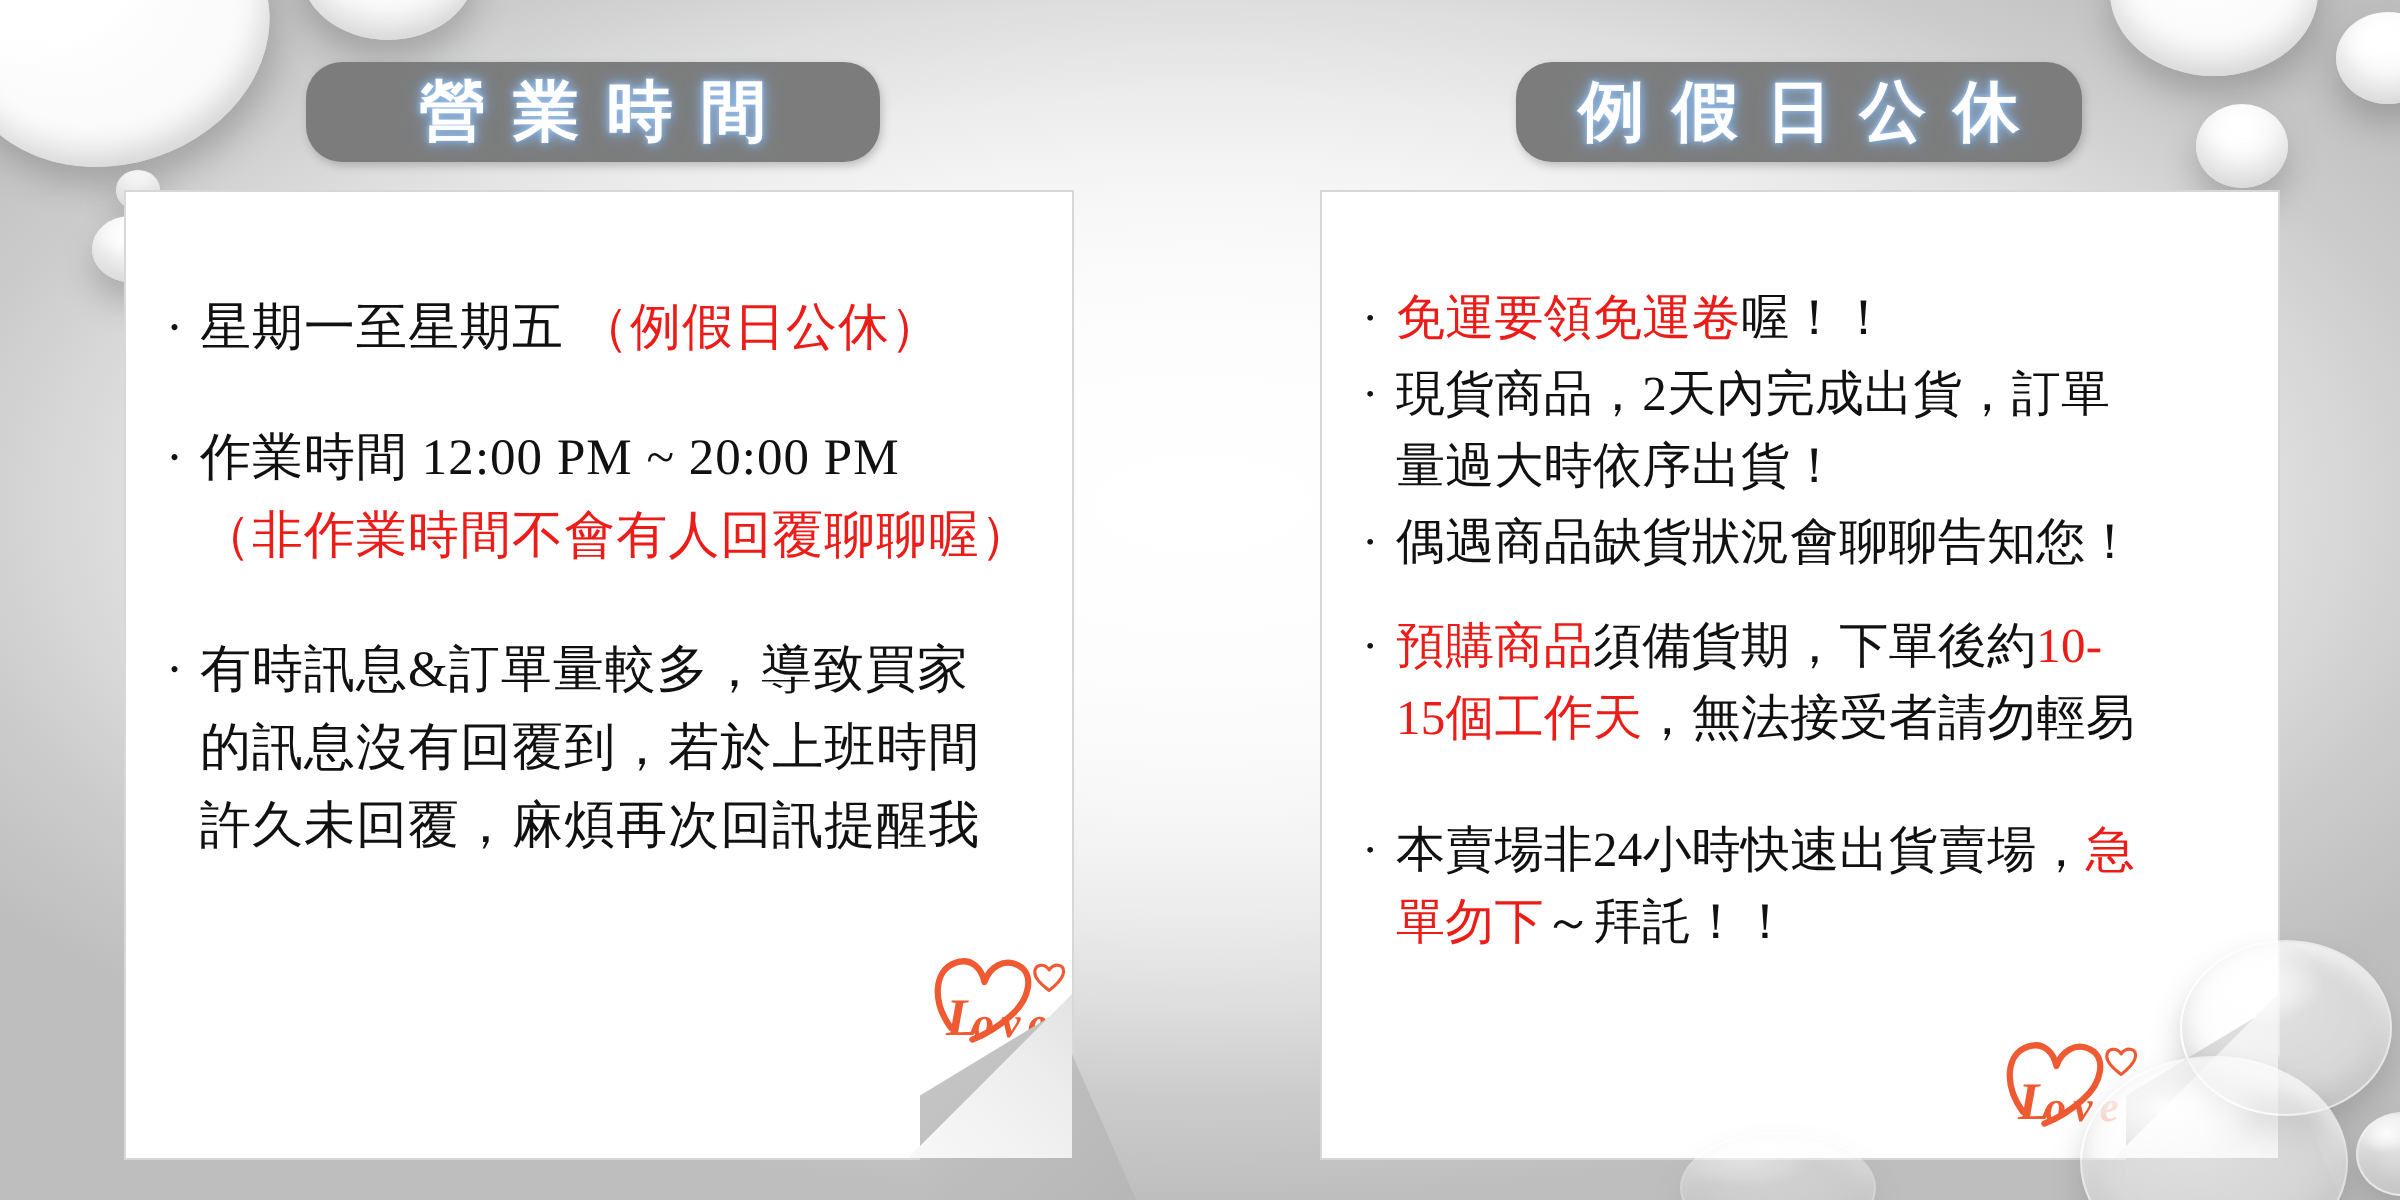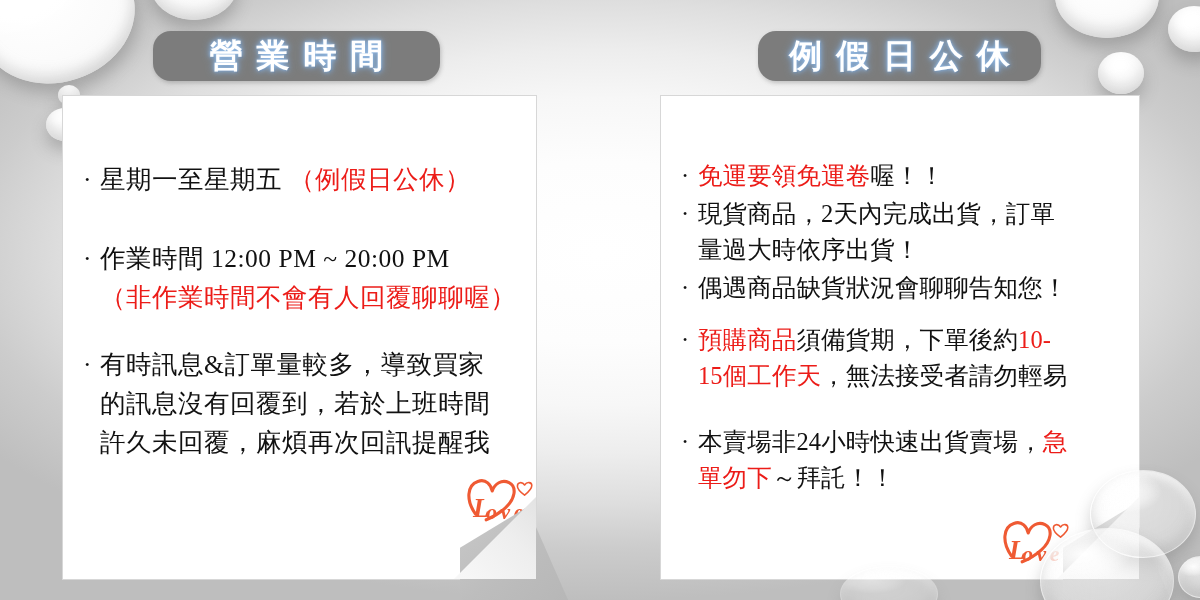--- a/index.html
+++ b/index.html
@@ -127,21 +127,21 @@
     width: 82px;
     height: 82px;
     background: linear-gradient(225deg, #e3e3e3 0%, #eeeeee 40%, #f8f8f8 100%);
     clip-path: polygon(100% 0%, 100% 100%, 0% 100%);
     pointer-events: none;
   }
 
   .note-body {
     position: absolute;
     left: 0; top: 0; right: 0; bottom: 0;
-    padding: 58px 18px 10px 20px;
+    padding: 42px 18px 10px 20px;
     box-sizing: border-box;
   }
 
   
   .blk { margin: 0 0 0 0; }
   .line {
     display: block;
     color: #111111;
     font-family: "Liberation Serif", "DejaVu Serif", serif;
     white-space: nowrap;
@@ -151,21 +151,21 @@
     display: inline-block;
     width: 17px;
     text-align: left;
     color: #111111;
   }
   .hang { padding-left: 17px; }
 
   
   #note-left .line { font-size: 25.5px; line-height: 39px; letter-spacing: 0.02em; }
   #lb1 { margin-top: 6px; }
-  #lb2 { margin-top: 40px; }
+  #lb2 { margin-top: 26px; }
   #lb3 { margin-top: 28px; }
 
   
   #note-right .line { font-size: 24.5px; line-height: 36px; letter-spacing: 0.005em; }
   #rb1 { margin-top: 4px; }
   #rb2 { margin-top: 2px; }
   #rb3 { margin-top: 2px; }
   #rb4 { margin-top: 16px; }
   #rb5 { margin-top: 30px; }
 

